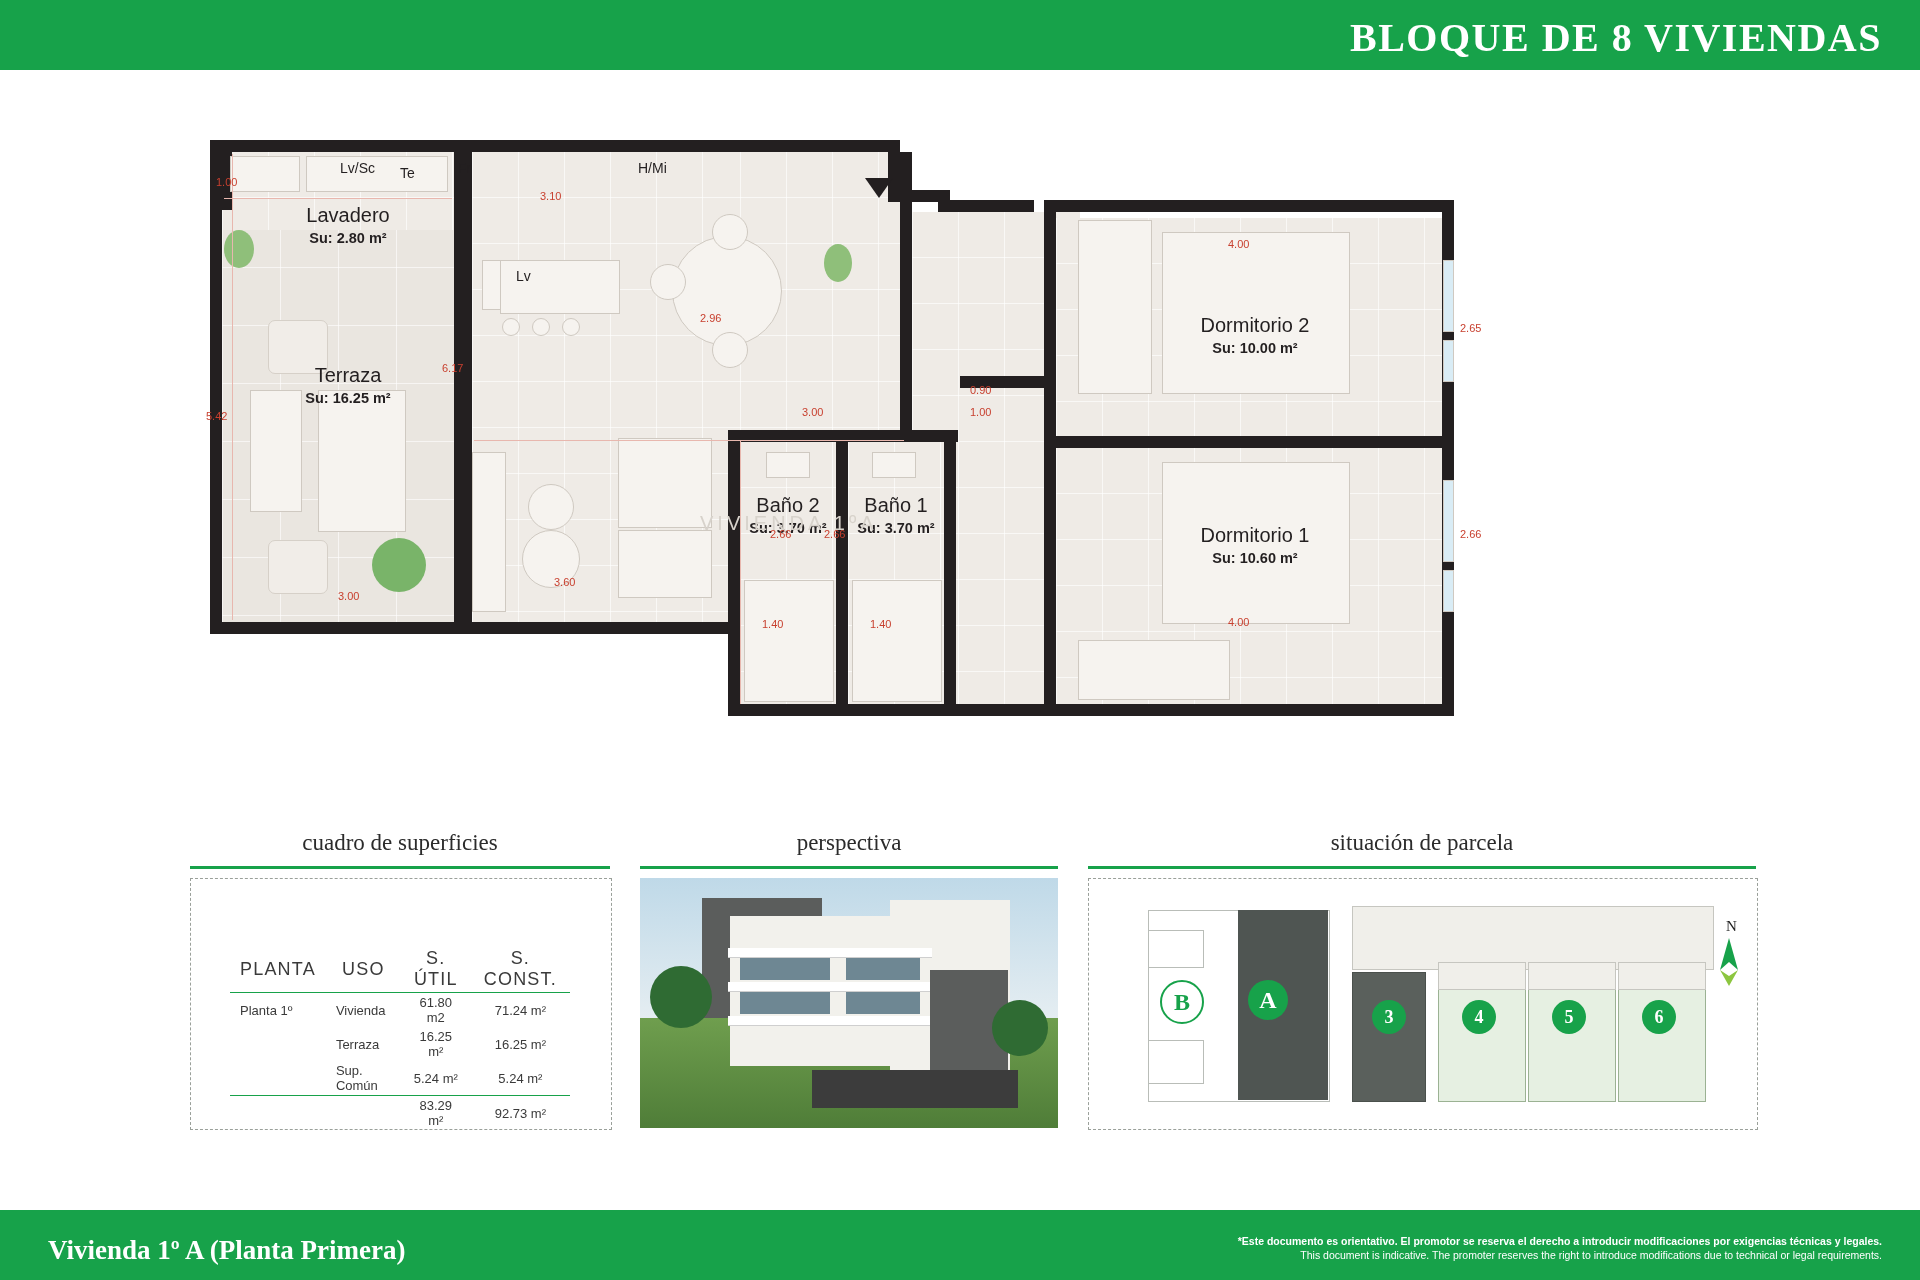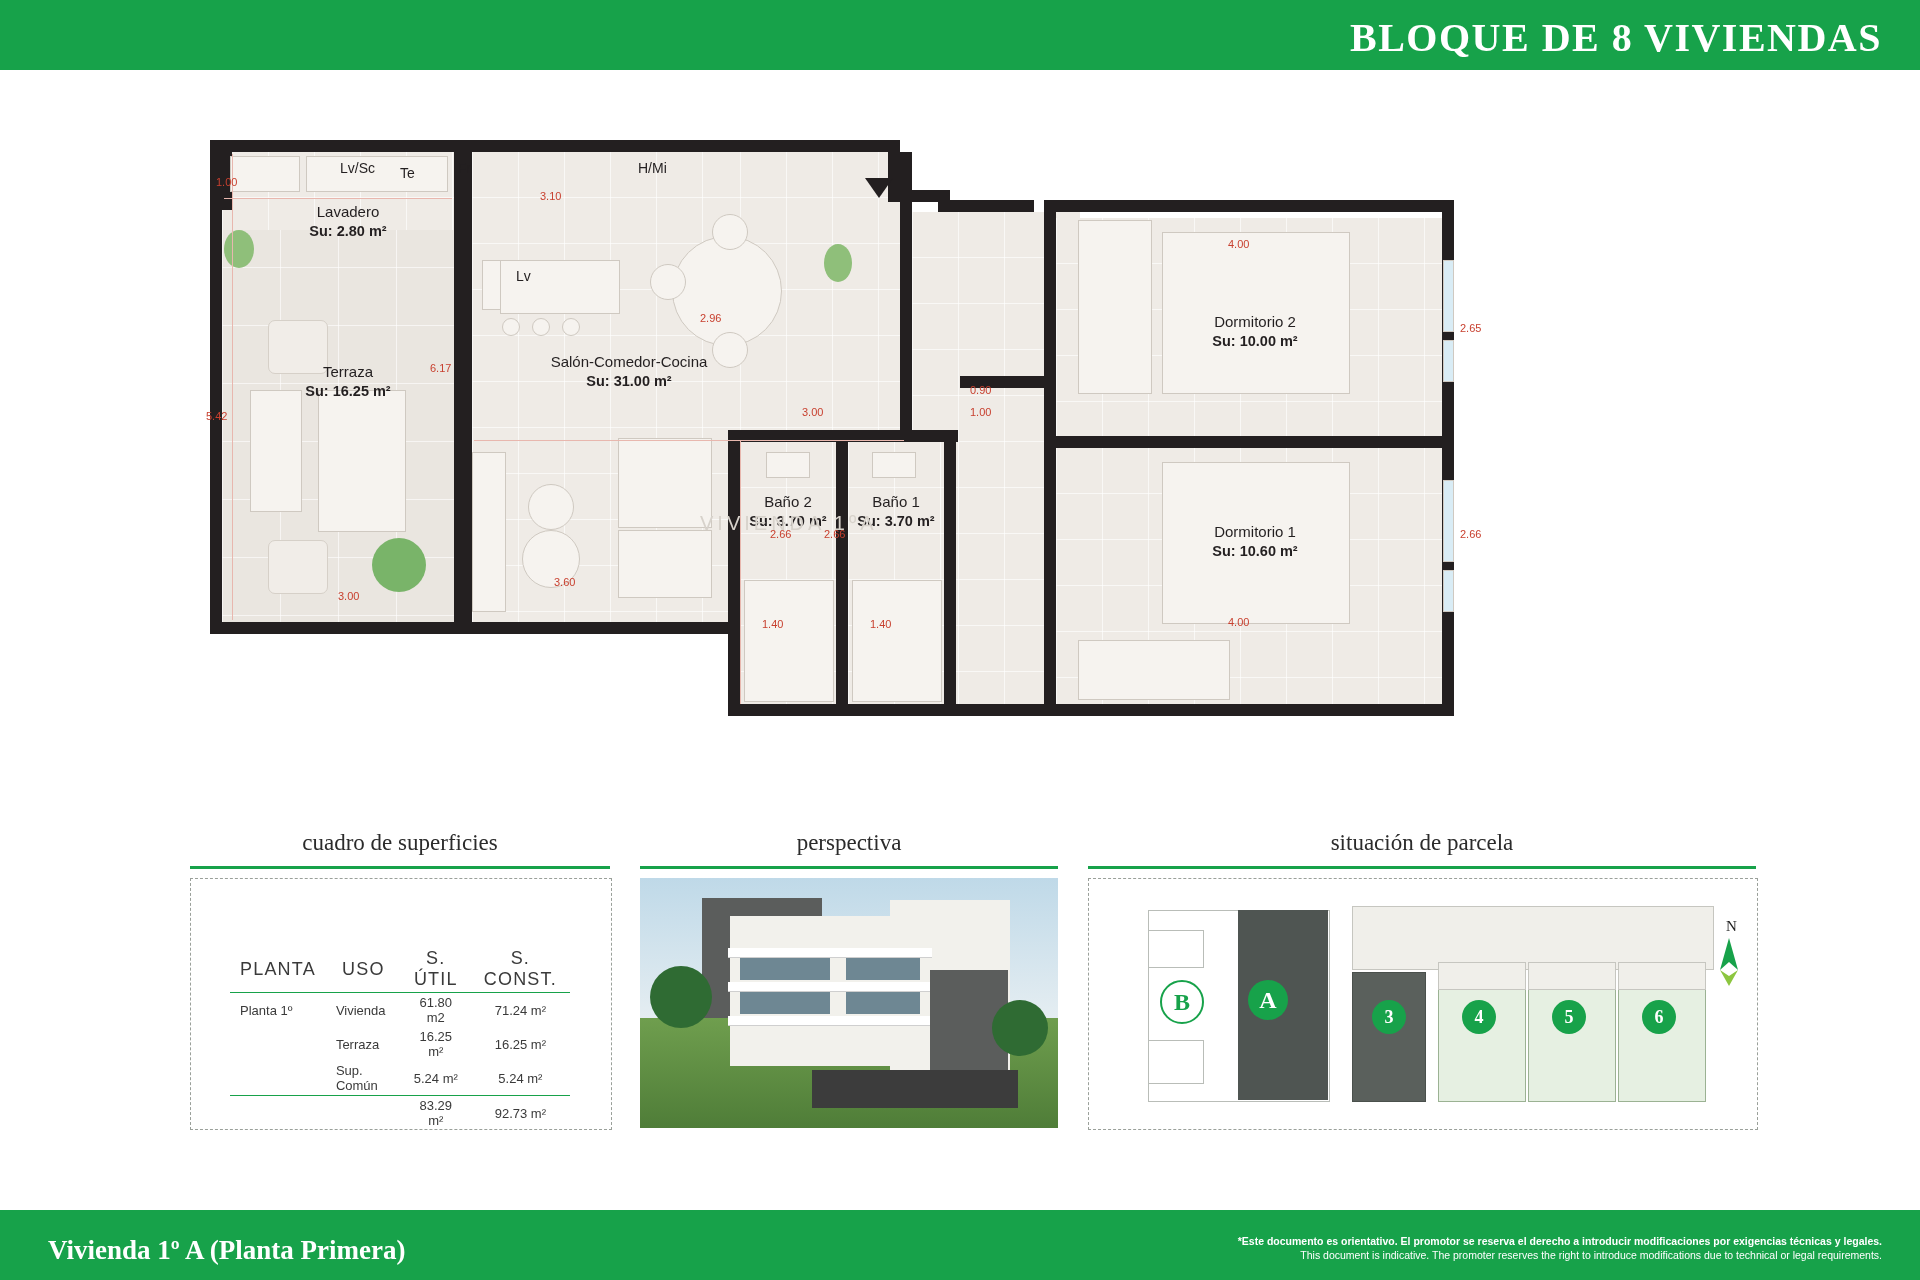--- a/index.html
+++ b/index.html
@@ -45,21 +45,21 @@
     background-size:46px 46px;
   }
   .terrace{
     position:absolute;background:#eae6e0;
     background-image:
       linear-gradient(0deg,rgba(255,255,255,.6) 1px,transparent 1px),
       linear-gradient(90deg,rgba(255,255,255,.6) 1px,transparent 1px);
     background-size:58px 58px;
   }
   .roomlabel{position:absolute;text-align:center;color:#231f20;font-size:15.5px;line-height:1.35;}
-  .roomlabel .nm{font-size:15px;}
+  .roomlabel .nm{font-size:20px;}
   .roomlabel .su{font-weight:bold;font-size:14.5px;}
   .dim{position:absolute;color:#c8402f;font-size:11px;font-family:"Liberation Sans",sans-serif;}
   .smalltag{position:absolute;color:#231f20;font-size:14px;}
   .furn{position:absolute;border:1px solid #cfc9c1;background:#f6f3ef;}
   .furn.round{border-radius:50%;}
   .furn.soft{background:#f1ede8;border:1px solid #d6d0c8;border-radius:7px;}
   .redline{position:absolute;background:#e8b7ae;}
   .watermark{
     position:absolute;left:845px;top:612px;color:#d7d2cb;font-size:22px;letter-spacing:4px;
   }
@@ -210,24 +210,20 @@
   <div class="smalltag" style="left:306px;top:128px;">Lv</div>
 
   <div class="roomlabel" style="left:58px;top:62px;width:160px;">
     <div class="nm">Lavadero</div>
     <div class="su">Su: 2.80 m²</div>
   </div>
   <div class="roomlabel" style="left:58px;top:222px;width:160px;">
     <div class="nm">Terraza</div>
     <div class="su">Su: 16.25 m²</div>
   </div>
-  <div class="roomlabel" style="left:274px;top:212px;width:290px;">
-    <div class="nm">Salón-Comedor-Cocina</div>
-    <div class="su">Su: 31.00 m²</div>
-  </div>
   <div class="roomlabel" style="left:498px;top:352px;width:160px;">
     <div class="nm">Baño 2</div>
     <div class="su">Su: 3.70 m²</div>
   </div>
   <div class="roomlabel" style="left:606px;top:352px;width:160px;">
     <div class="nm">Baño 1</div>
     <div class="su">Su: 3.70 m²</div>
   </div>
   <div class="roomlabel" style="left:955px;top:172px;width:180px;">
     <div class="nm">Dormitorio 2</div>
@@ -235,21 +231,21 @@
   </div>
   <div class="roomlabel" style="left:955px;top:382px;width:180px;">
     <div class="nm">Dormitorio 1</div>
     <div class="su">Su: 10.60 m²</div>
   </div>
 
   <div class="dim" style="left:6px;top:36px;">1.00</div>
   <div class="dim" style="left:-4px;top:270px;">5.42</div>
   <div class="dim" style="left:128px;top:450px;">3.00</div>
   <div class="dim" style="left:330px;top:50px;">3.10</div>
-  <div class="dim" style="left:220px;top:222px;">6.17</div>
+  <div class="dim" style="left:232px;top:222px;">6.17</div>
   <div class="dim" style="left:344px;top:436px;">3.60</div>
   <div class="dim" style="left:490px;top:172px;">2.96</div>
   <div class="dim" style="left:592px;top:266px;">3.00</div>
   <div class="dim" style="left:760px;top:266px;">1.00</div>
   <div class="dim" style="left:760px;top:244px;">0.90</div>
   <div class="dim" style="left:560px;top:388px;">2.66</div>
   <div class="dim" style="left:614px;top:388px;">2.66</div>
   <div class="dim" style="left:552px;top:478px;">1.40</div>
   <div class="dim" style="left:660px;top:478px;">1.40</div>
   <div class="dim" style="left:1018px;top:98px;">4.00</div>

